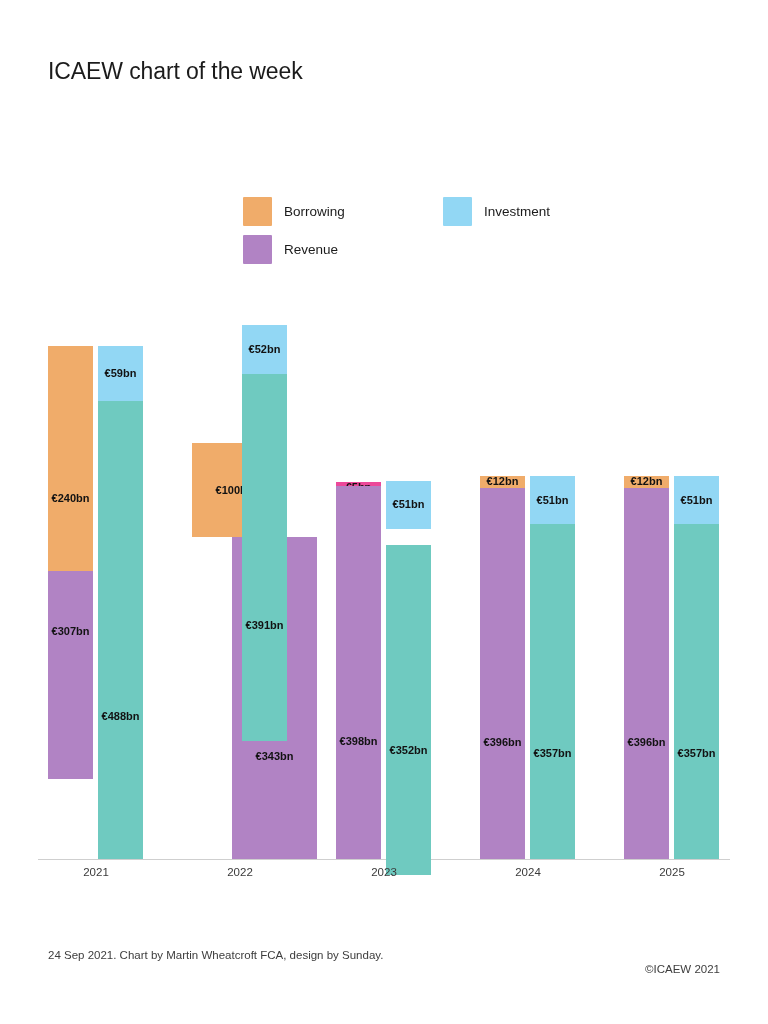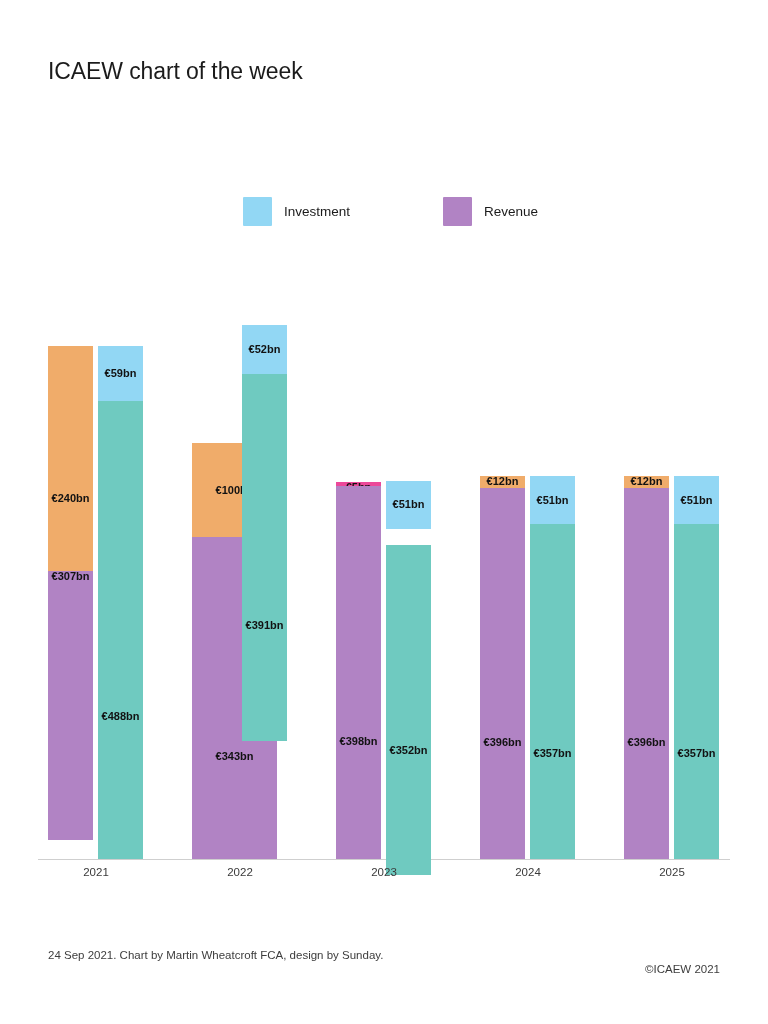--- a/index.html
+++ b/index.html
@@ -154,56 +154,60 @@
 </style>
 </head>
 <body>
 
 <div class="header">
   <div class="subtitle">ICAEW chart of the week</div>
 </div>
 
 <div class="legend" id="legend">
     <div class="legend-item">
+      <span class="legend-swatch" style="background: rgb(240, 172, 106);"></span>
+      <span class="legend-label">Borrowing</span>
+    </div>
+    <div class="legend-item">
       <span class="legend-swatch" style="background: rgb(146, 215, 244);"></span>
       <span class="legend-label">Investment</span>
     </div>
     <div class="legend-item">
       <span class="legend-swatch" style="background: rgb(177, 131, 196);"></span>
       <span class="legend-label">Revenue</span>
     </div>
   </div>
 
 <div class="plot">
   <div class="axis-line"></div>
   <div id="bar-groups">
       <div class="group" style="left: 48px;">
         <div class="bar left" style="height: 513.086px;">
           <div class="seg" style="top: 0px; height: 225.12px; background: rgb(240, 172, 106); align-items: flex-end; padding-bottom: 67.536px;">
             <span class="seg-label">€240bn</span>
           </div>
-          <div class="seg" style="top: 225.12px; height: 269px; background: rgb(177, 131, 196); border-bottom: none; align-items: flex-start; padding-bottom: 86.3898px;">
+          <div class="seg" style="top: 225.12px; height: 208px; background: rgb(177, 131, 196); border-bottom: none; align-items: center; padding-bottom: 86.3898px;">
             <span class="seg-label">€307bn</span>
           </div>
         </div>
         <div class="bar right" style="height: 513.086px;">
           <div class="seg" style="top: 0px; height: 55.342px; background: rgb(146, 215, 244); align-items: center;">
             <span class="seg-label">€59bn</span>
           </div>
           <div class="seg" style="top: 55.342px; height: 457.744px; background: rgb(111, 202, 192); border-bottom: none; align-items: flex-end; padding-bottom: 137.323px;">
             <span class="seg-label">€488bn</span>
           </div>
         </div>
       </div>
       <div class="group" style="left: 192px;">
         <div class="bar left" style="height: 415.534px; padding-left: 40px;">
           <div class="seg" style="top: 0px; height: 93.8px; background: rgb(240, 172, 106); align-items: center;">
             <span class="seg-label">€100bn</span>
           </div>
-          <div class="seg" style="top: 93.8px; height: 321.734px; background: rgb(177, 131, 196); border-bottom: none; align-items: flex-end; padding-bottom: 96.5202px;">
+          <div class="seg" style="top: 93.8px; height: 321.734px; background: rgb(177, 131, 196); border-bottom: none; align-items: flex-end; padding-bottom: 96.5202px; margin-left: 40px;">
             <span class="seg-label">€343bn</span>
           </div>
         </div>
         <div class="bar right" style="height: 534px;">
           <div class="seg" style="top: 0px; height: 48.776px; background: rgb(146, 215, 244); align-items: center;">
             <span class="seg-label">€52bn</span>
           </div>
           <div class="seg" style="top: 48.776px; height: 366.758px; background: rgb(111, 202, 192); border-bottom: none; align-items: flex-end; padding-bottom: 110.027px;">
             <span class="seg-label">€391bn</span>
           </div>

